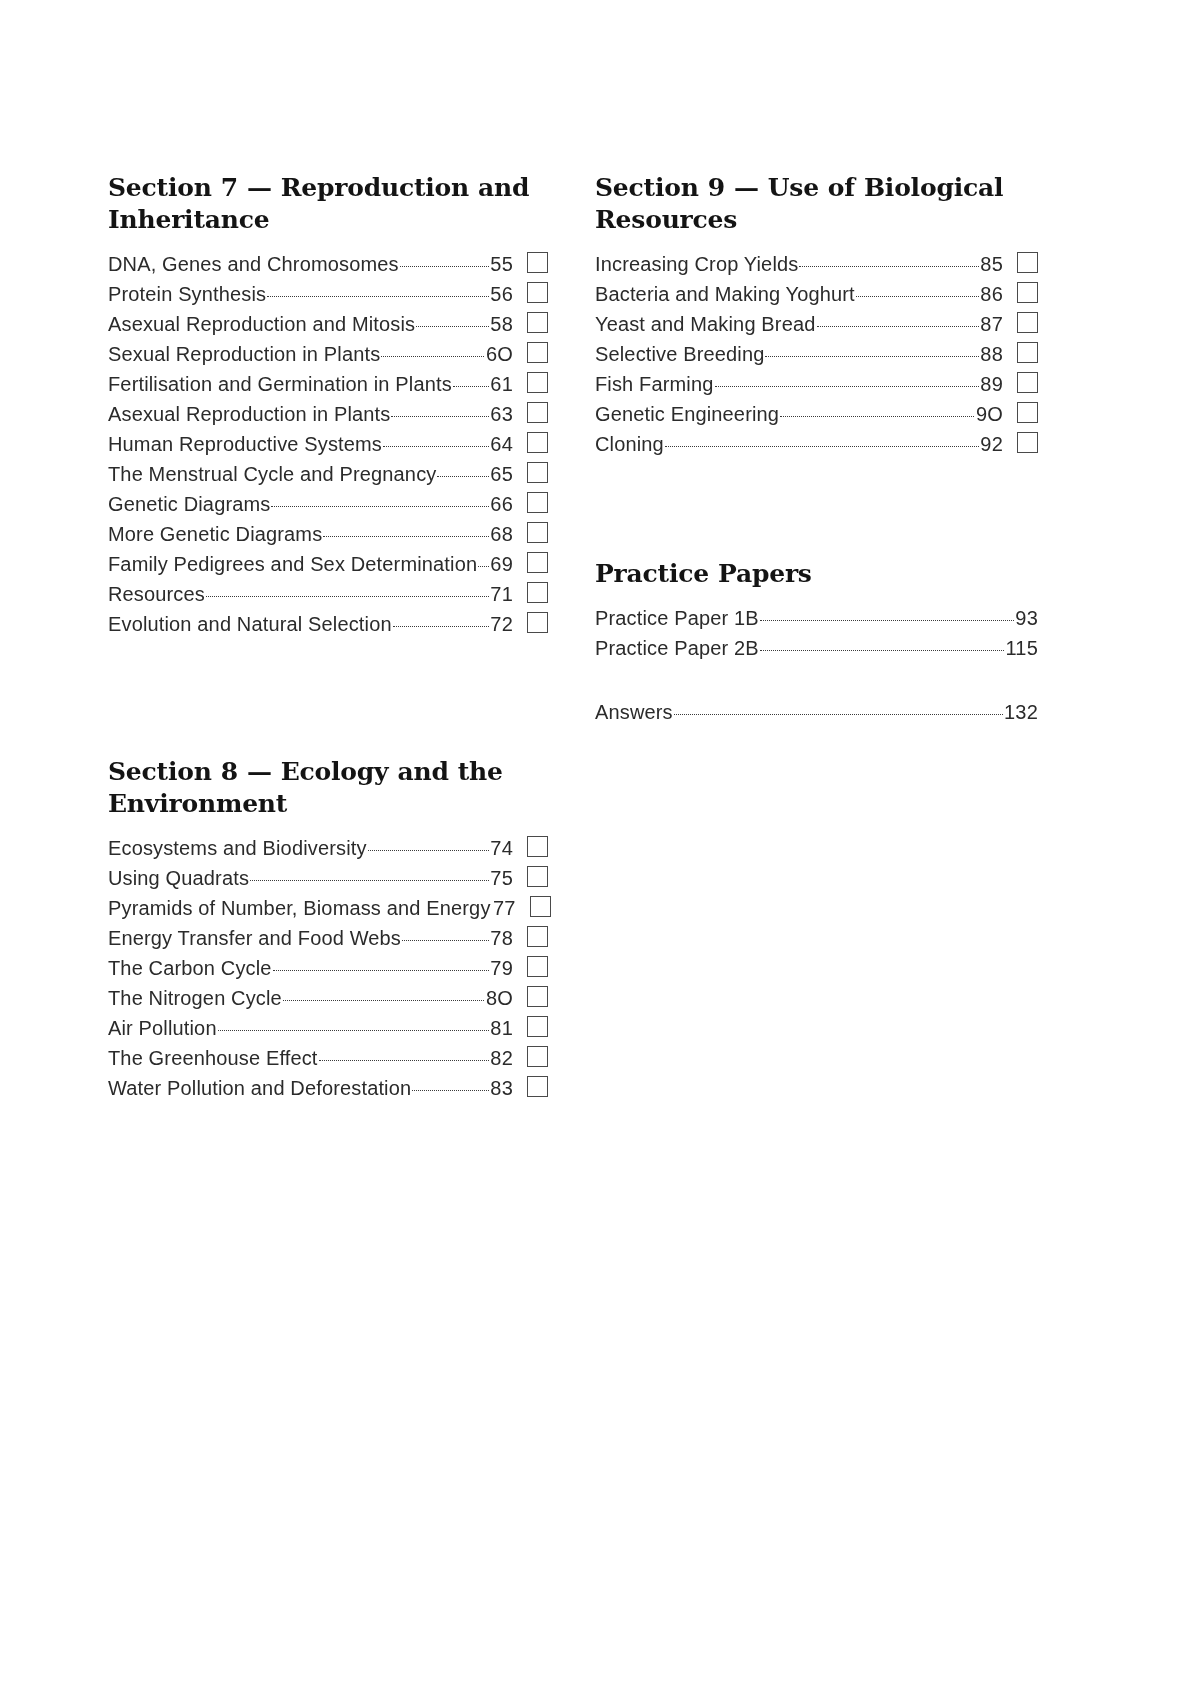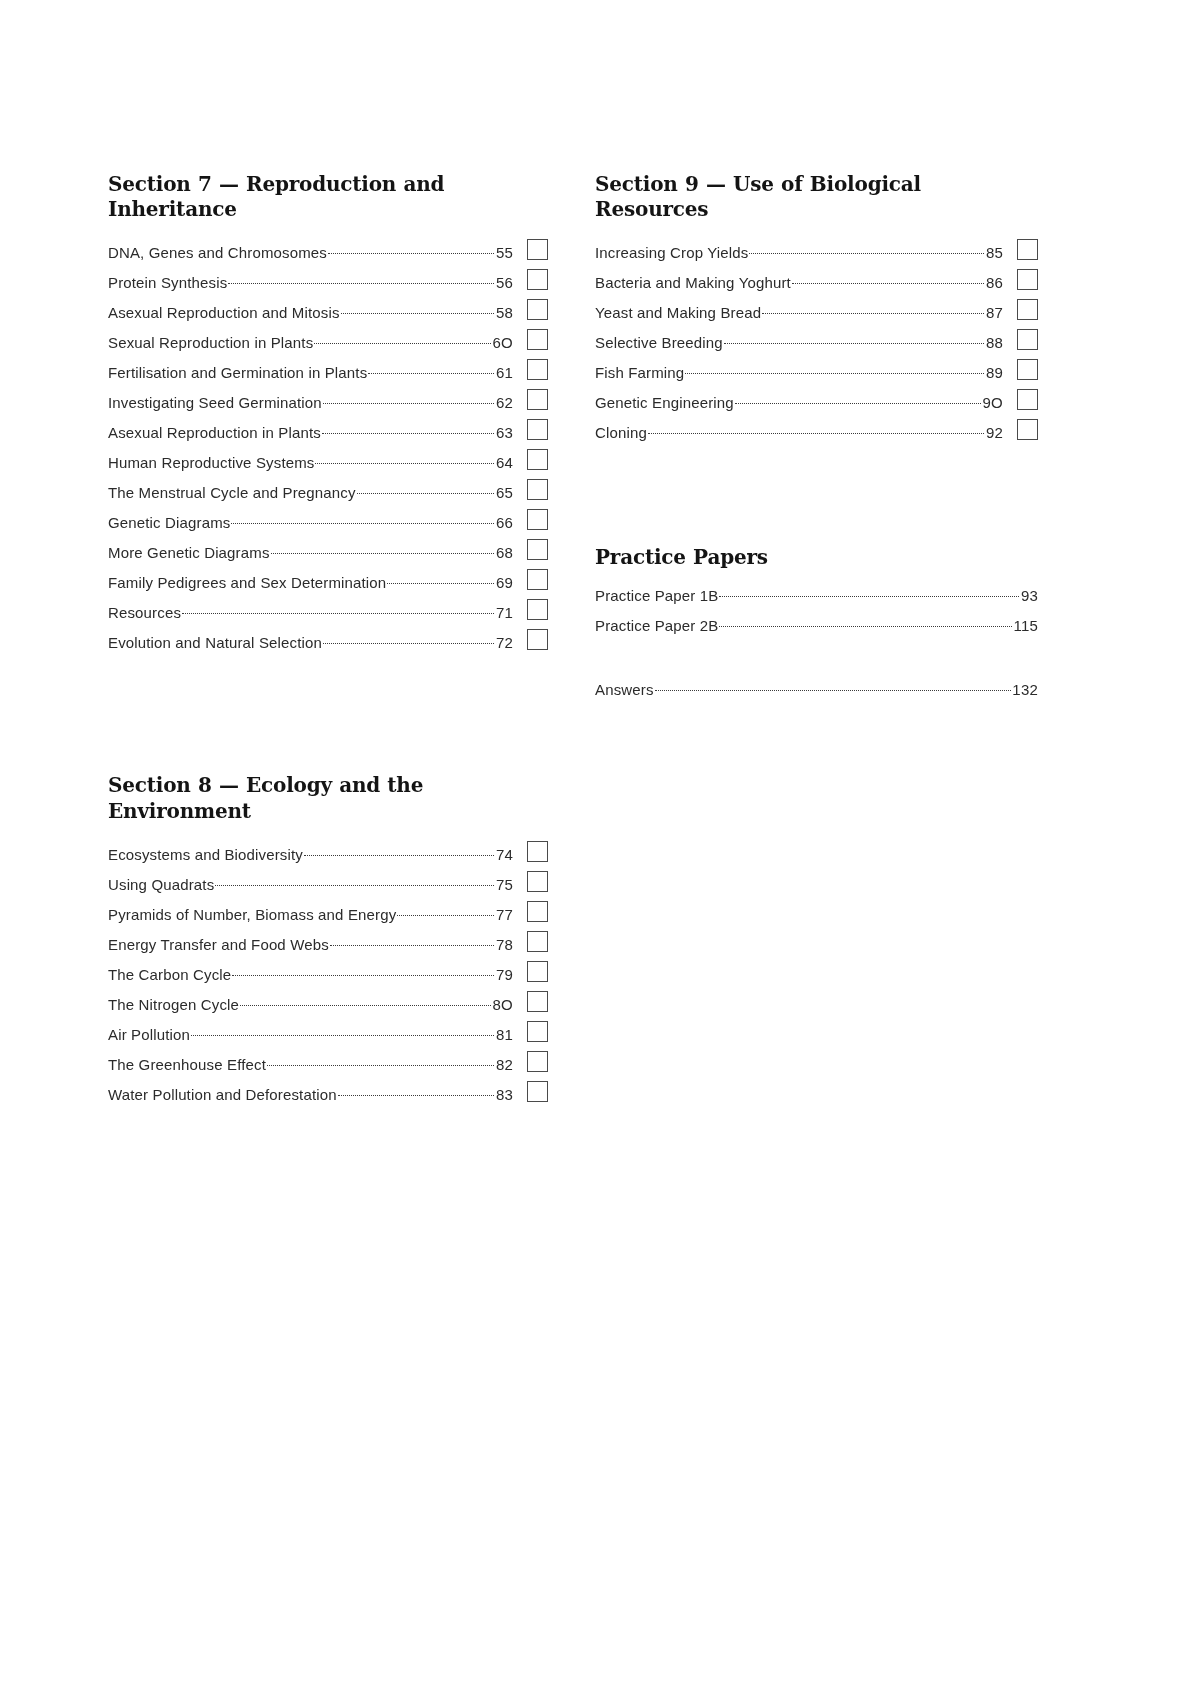--- a/index.html
+++ b/index.html
@@ -38,38 +38,38 @@
   .col {
     width: 440px;
     position: relative;
   }
   .col-right { width: 443px; }
 
   
   .section-heading {
     font-family: "DejaVu Serif", serif;
     font-weight: bold;
-    font-size: 20px;
+    font-size: 25px;
     line-height: 1.26;
     letter-spacing: -0.2px;
     color: #141414;
     margin: 0 0 9px 0;
     word-spacing: 0.5px;
   }
   .heading-block { margin-bottom: 0; }
 
   
   .toc-list { margin: 0; padding: 0; list-style: none; }
 
   .toc-row {
     display: flex;
     align-items: baseline;
     font-family: "Liberation Sans", sans-serif;
     font-weight: 300;
-    font-size: 15px;
+    font-size: 20px;
     line-height: 1;
     color: #2b2b2b;
     height: 30px;
     box-sizing: border-box;
     padding-top: 6px;
     text-align: center;
   }
 
   .toc-title {
     white-space: nowrap;
@@ -153,26 +153,20 @@
             <span class="toc-page">6O</span>
             <span class="checkbox"></span>
           </li>
           <li class="toc-row">
             <span class="toc-title">Fertilisation and Germination in Plants</span>
             <span class="leader"></span>
             <span class="toc-page">61</span>
             <span class="checkbox"></span>
           </li>
           <li class="toc-row">
-            <span class="toc-title">Investigating Seed Germination</span>
-            <span class="leader"></span>
-            <span class="toc-page">62</span>
-            <span class="checkbox"></span>
-          </li>
-          <li class="toc-row">
             <span class="toc-title">Asexual Reproduction in Plants</span>
             <span class="leader"></span>
             <span class="toc-page">63</span>
             <span class="checkbox"></span>
           </li>
           <li class="toc-row">
             <span class="toc-title">Human Reproductive Systems</span>
             <span class="leader"></span>
             <span class="toc-page">64</span>
             <span class="checkbox"></span>

